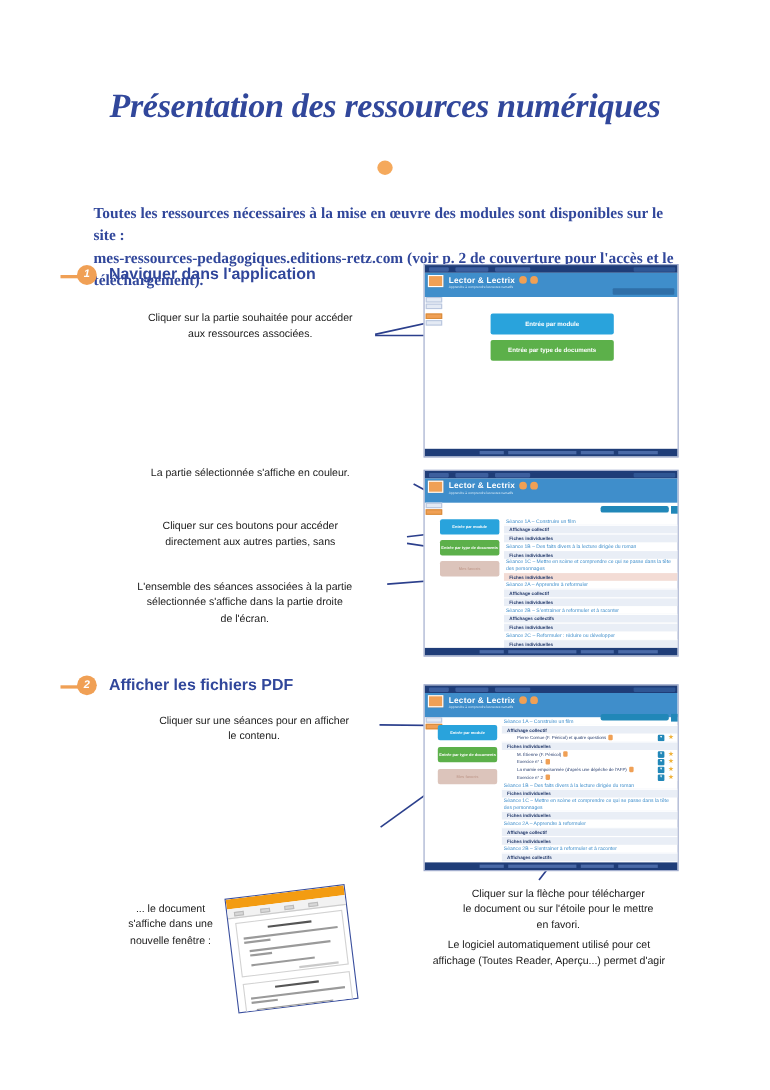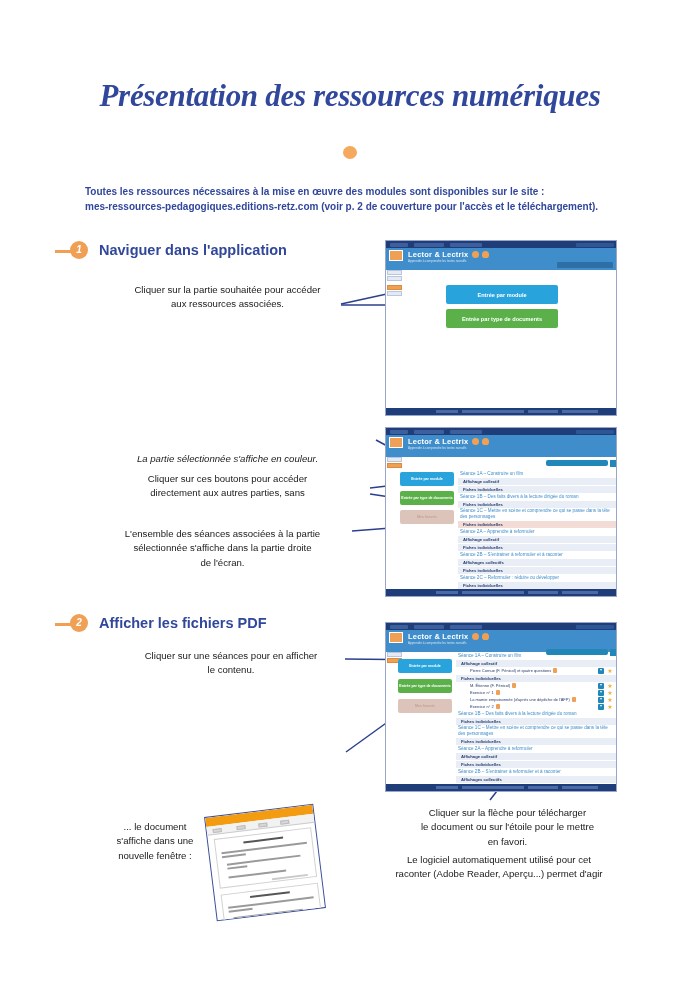--- a/index.html
+++ b/index.html
@@ -18,22 +18,23 @@
     font-size:31px; letter-spacing:-0.3px;
     color:#31479b;
   }
   .orange-dot {
     position:absolute; left:343px; top:146px;
     width:14px; height:13px; border-radius:50%;
     background:#f5a95c;
   }
   .intro {
     position:absolute; left:85px; top:185px; width:540px;
-    font-size:10px; font-weight:bold; line-height:1.45;
+    font-size:14px; font-weight:bold; line-height:1.45;
     color:#31479b;
+    font-family:Liberation Serif, serif;
   }
 
   
   .sec-head { position:absolute; height:20px; }
   .sec-bar {
     position:absolute; left:0px; top:9px; width:22px; height:2.5px;
     background:#f0a055;
   }
   .sec-num {
     position:absolute; left:15px; top:0px;
@@ -269,21 +270,21 @@
     <div class="btn-big btn-green" style="left:60px; top:68px; width:112px; height:19px;">Entrée par type de documents</div>
 
     <div class="shot-footer">
       <span class="ft" style="left:50px; width:22px;"></span>
       <span class="ft" style="left:76px; width:62px;"></span>
       <span class="ft" style="left:142px; width:30px;"></span>
       <span class="ft" style="left:176px; width:36px;"></span>
     </div>
   </div>
 
-  <div class="anno r" style="left:110px; top:452px; width:235px;font-style:italic;">
+  <div class="anno r" style="left:110px; top:424px; width:235px;">
     <div>La partie sélectionnée s'affiche en couleur.</div>
   </div>
   <div class="anno r" style="left:110px; top:472px; width:235px;">
     <div>Cliquer sur ces boutons pour accéder</div>
     <div>directement aux autres parties, sans</div>
   </div>
   <div class="anno r" style="left:100px; top:527px; width:245px;">
     <div>L'ensemble des séances associées à la partie</div>
     <div>sélectionnée s'affiche dans la partie droite</div>
     <div>de l'écran.</div>
@@ -450,16 +451,16 @@
     </div>
   </div>
 
   <div class="anno c" style="left:395px; top:806px; width:225px;">
     <div>Cliquer sur la flèche pour télécharger</div>
     <div>le document ou sur l'étoile pour le mettre</div>
     <div>en favori.</div>
   </div>
   <div class="anno c" style="left:368px; top:853px; width:262px;">
     <div>Le logiciel automatiquement utilisé pour cet</div>
-    <div>raconter (Adobe Reader, Aperçu...) permet d'agir</div>
+    <div>affichage (Toutes Reader, Aperçu...) permet d'agir</div>
   </div>
 
 </div>
 
 </body></html>

